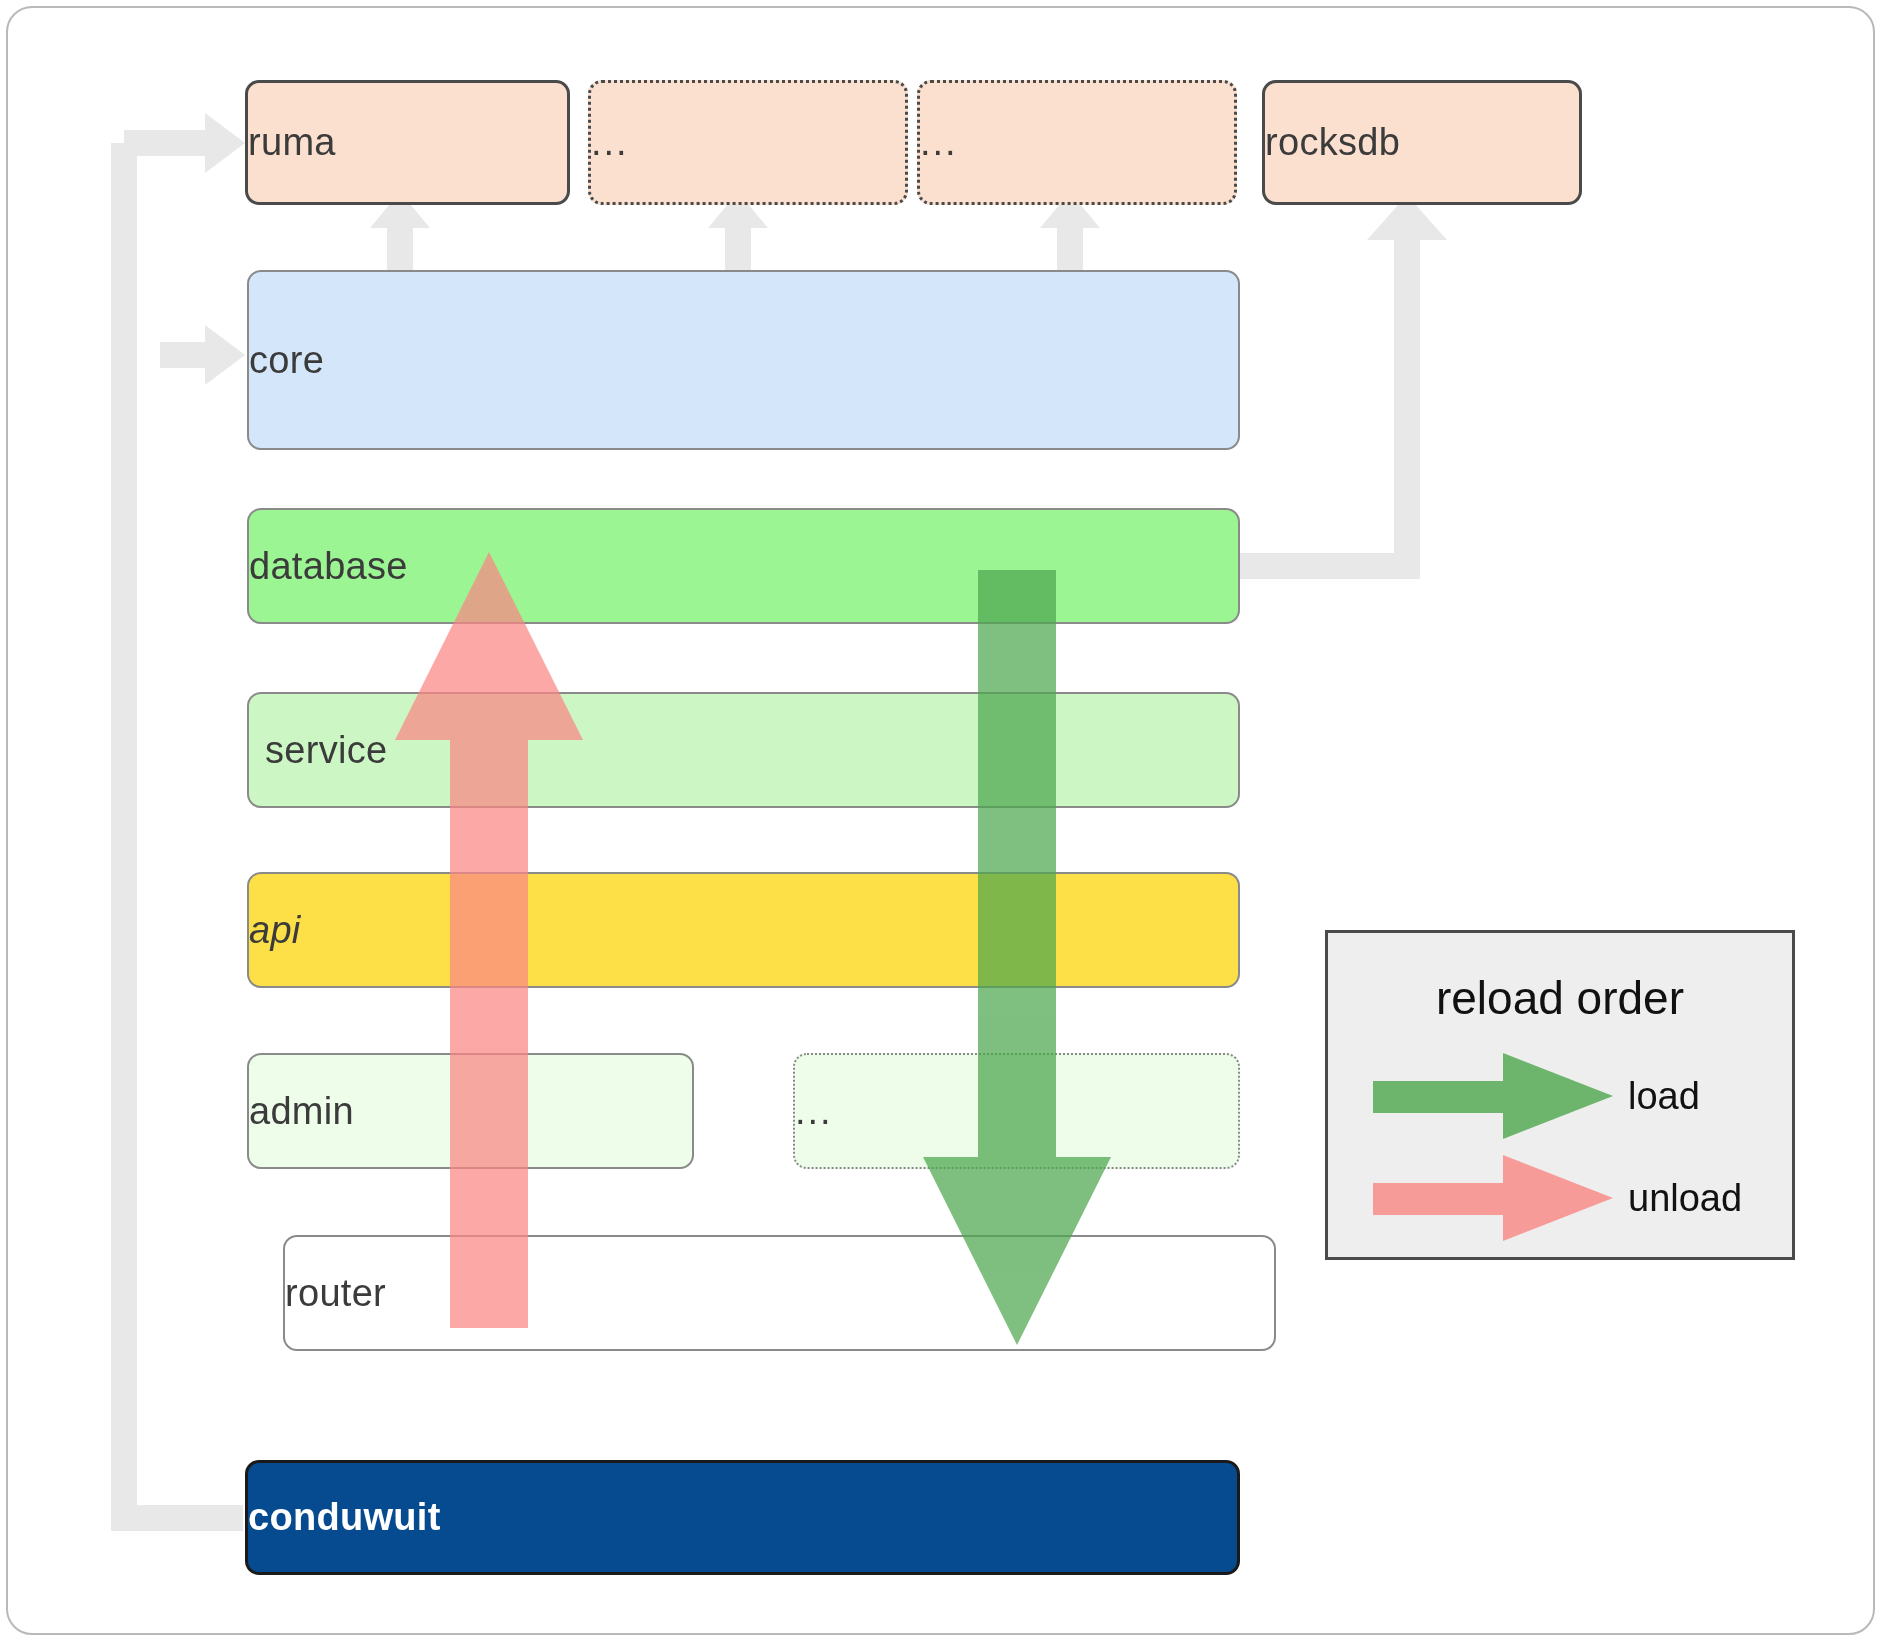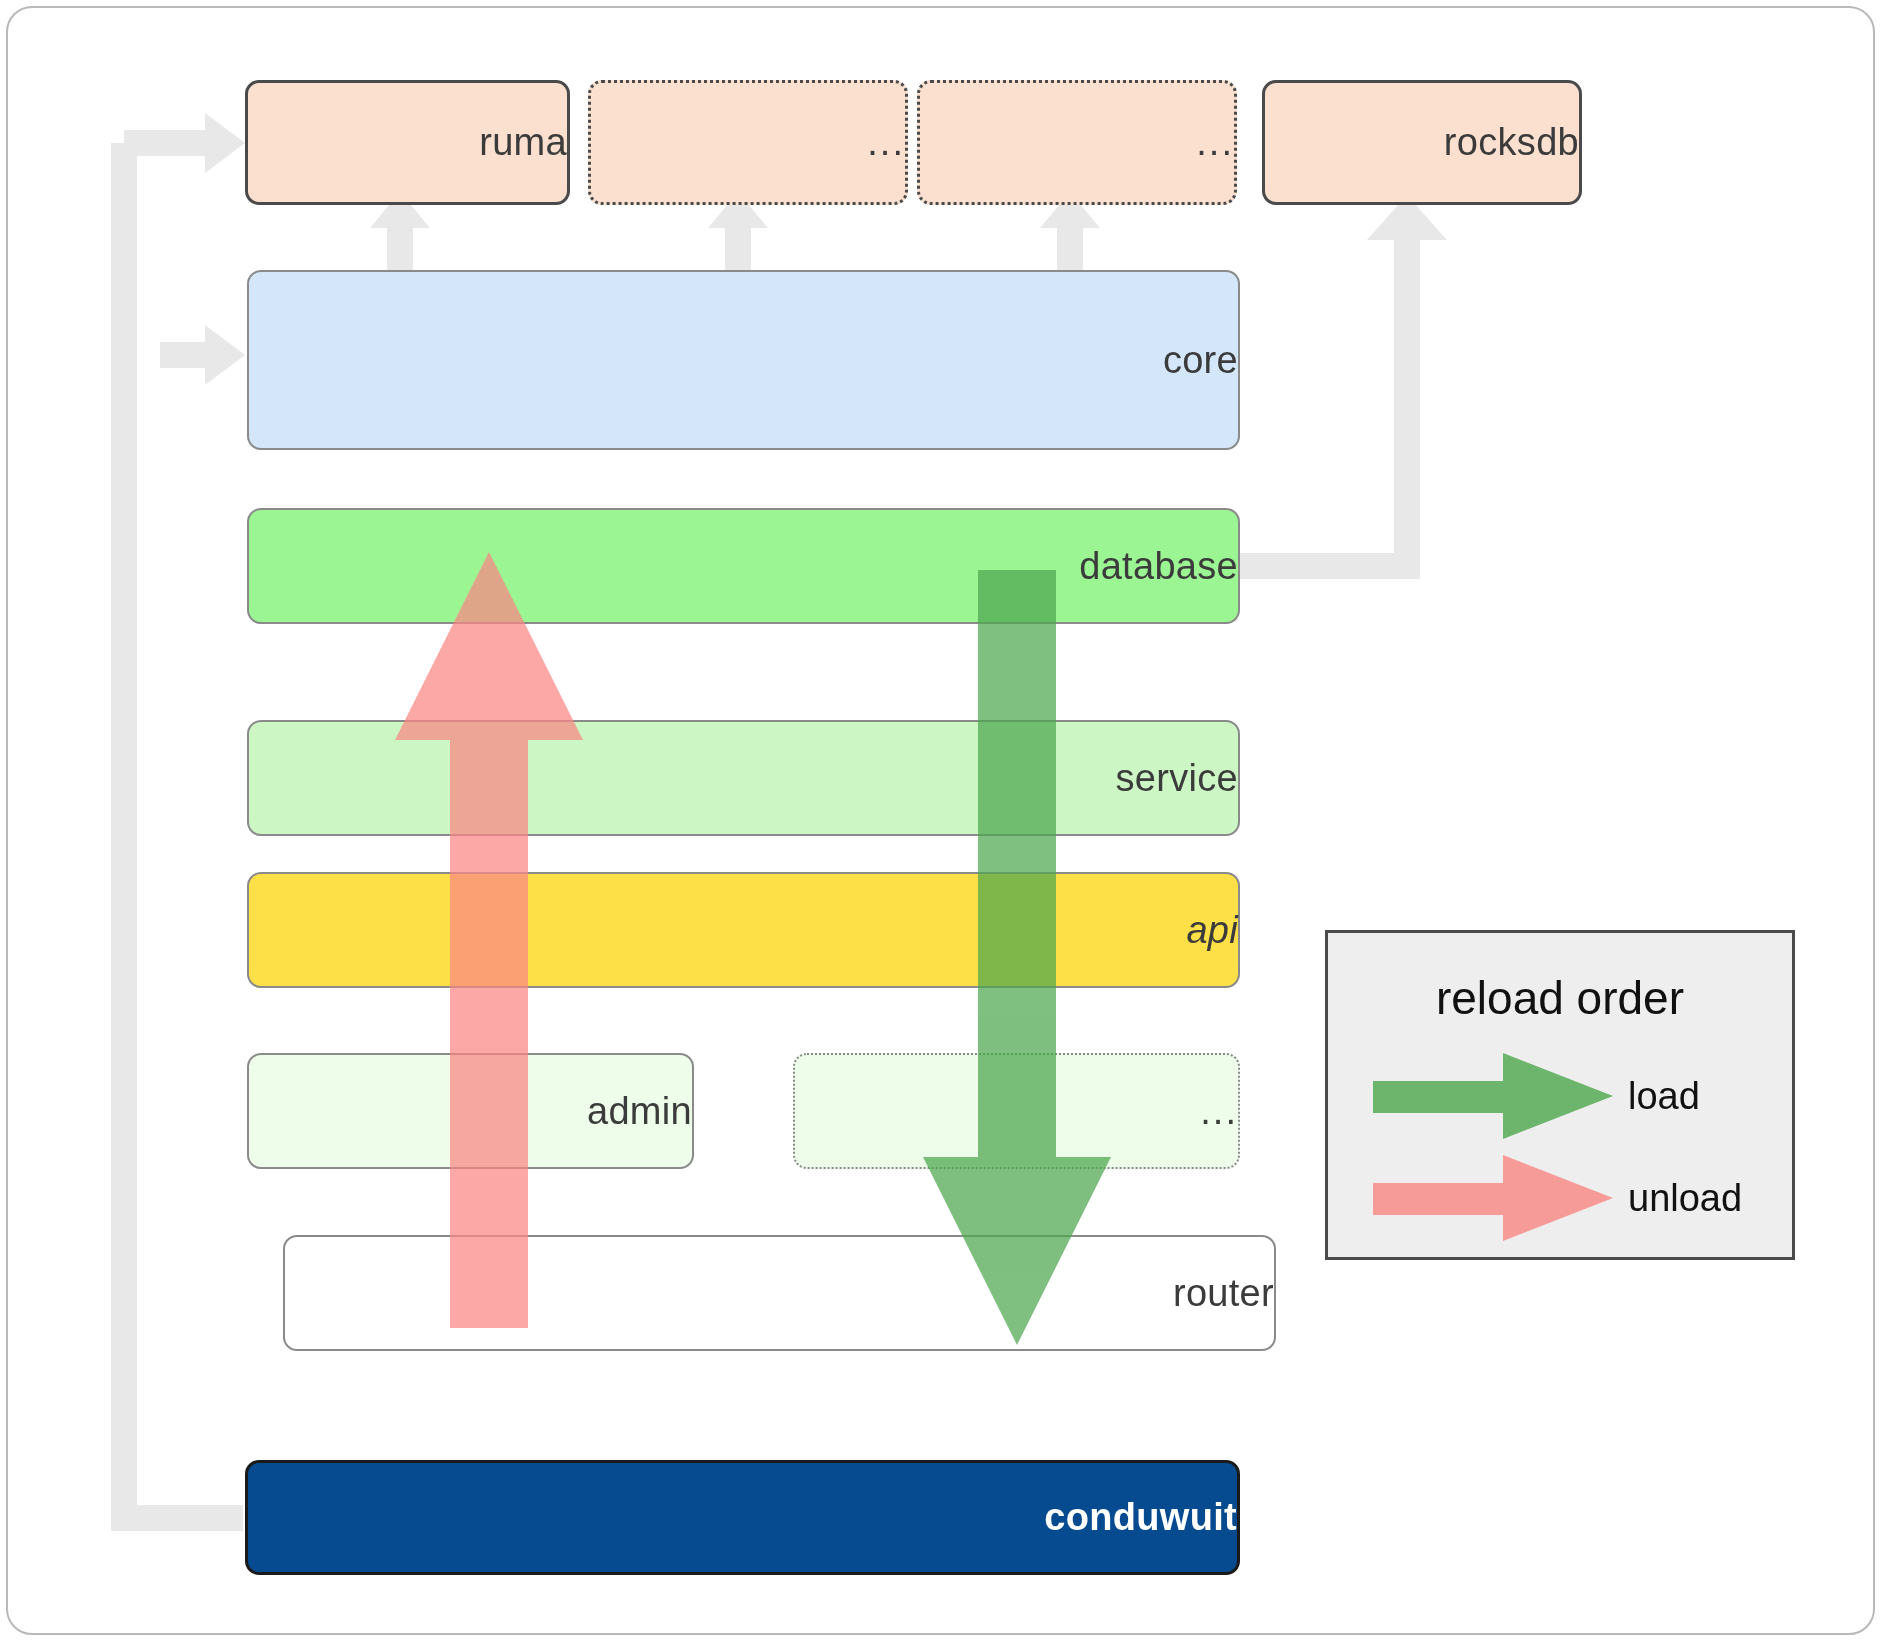--- a/index.html
+++ b/index.html
@@ -26,21 +26,21 @@
     box-sizing: border-box;
     background: #ffffff;
   }
 
   
   .node {
     position: absolute;
     box-sizing: border-box;
     display: flex;
     align-items: center;
-    justify-content: flex-end;
+    justify-content: flex-start;
     border-radius: 14px;
     color: #3b3b3b;
     font-size: 38px;
     letter-spacing: 0.3px;
   }
   .node .lbl { position: relative; z-index: 2; }
 
   
   .orange        { background: #fbe0cf; border: 3px solid #4a4a4a; }
   .orange-dotted { background: #fbe0cf; border: 3px dotted #4a4a4a; }
@@ -171,21 +171,21 @@
   </div>
 
   <div class="node blue" style="left:247px; top:270px; width:993px; height:180px;">
     <span class="lbl">core</span>
   </div>
 
   <div class="node green-1" style="left:247px; top:508px; width:993px; height:116px;">
     <span class="lbl">database</span>
   </div>
 
-  <div class="node green-2" style="left:247px; top:720px; width:993px; height:116px;">
+  <div class="node green-2" style="left:247px; top:692px; width:993px; height:116px;padding-left:16px;">
     <span class="lbl">service</span>
   </div>
 
   <div class="node green-3" style="left:247px; top:872px; width:993px; height:116px;">
     <span class="lbl">api</span>
   </div>
 
   <div class="node green-4" style="left:247px; top:1053px; width:447px; height:116px;">
     <span class="lbl">admin</span>
   </div>

